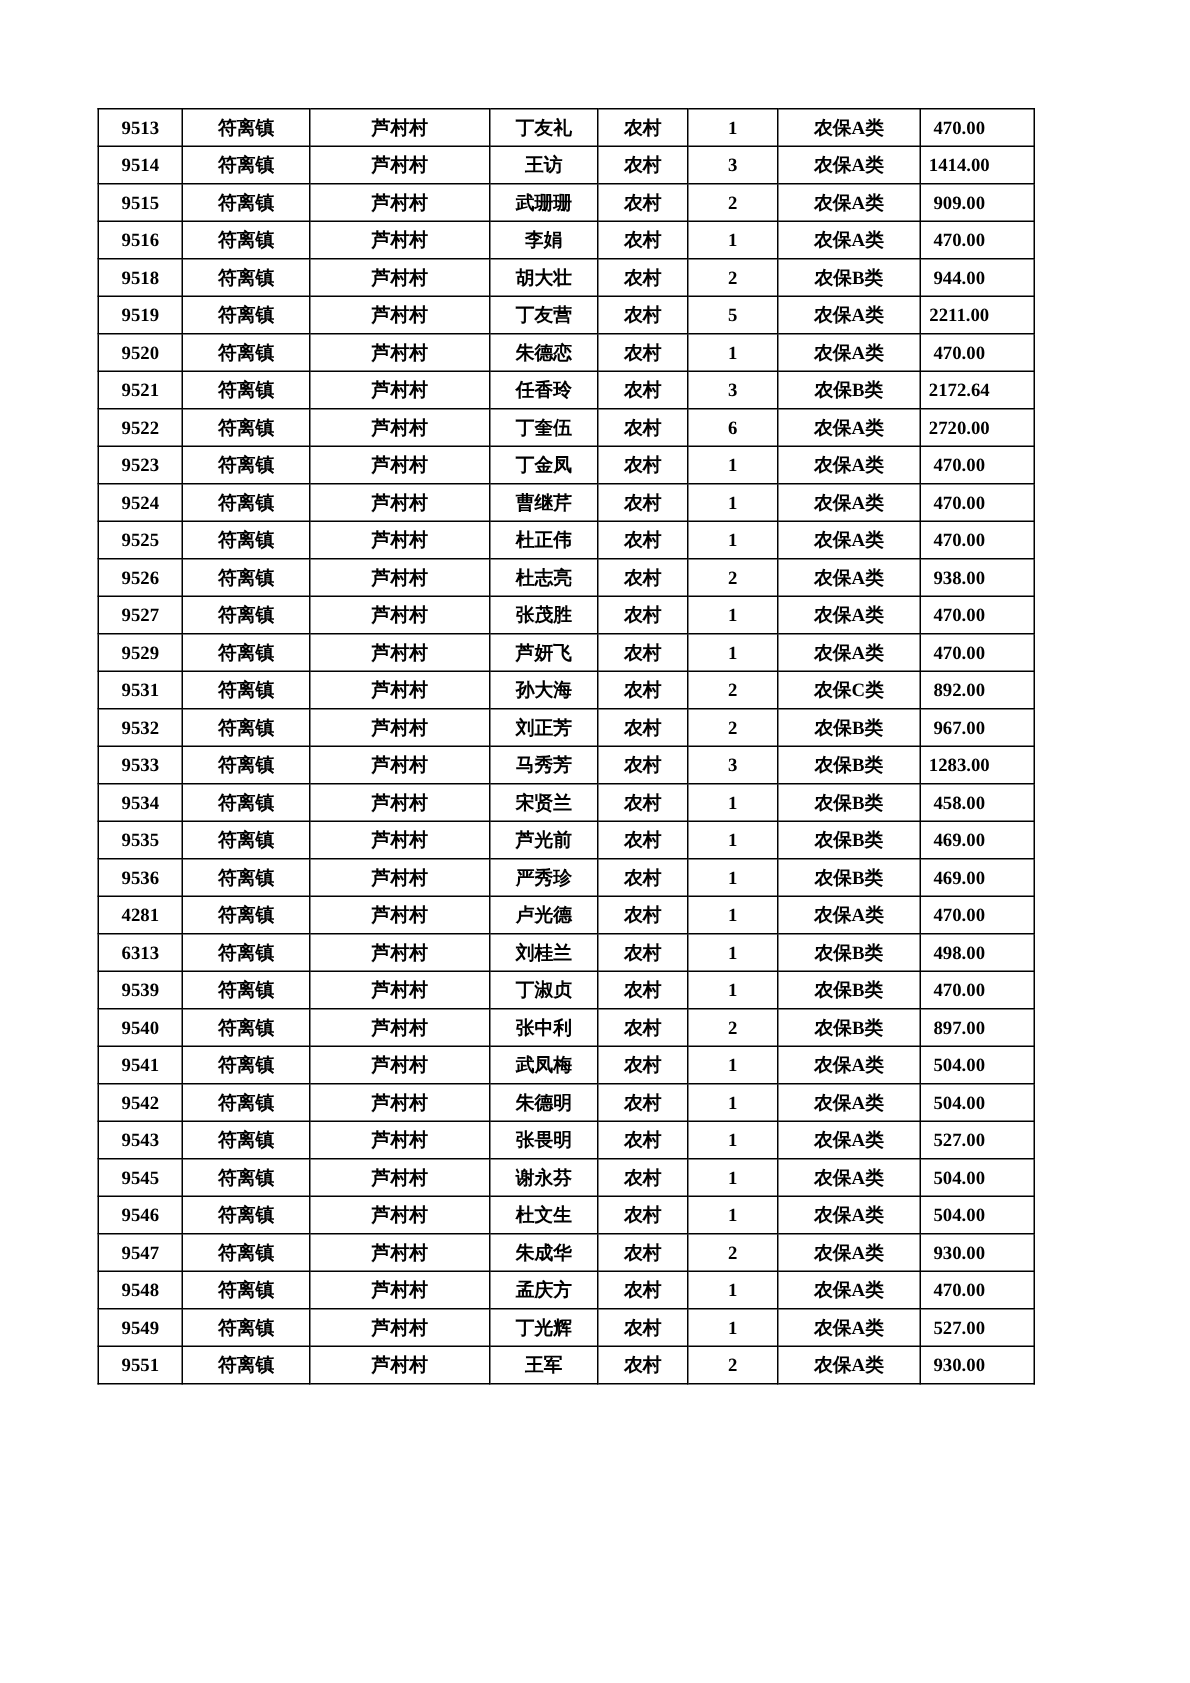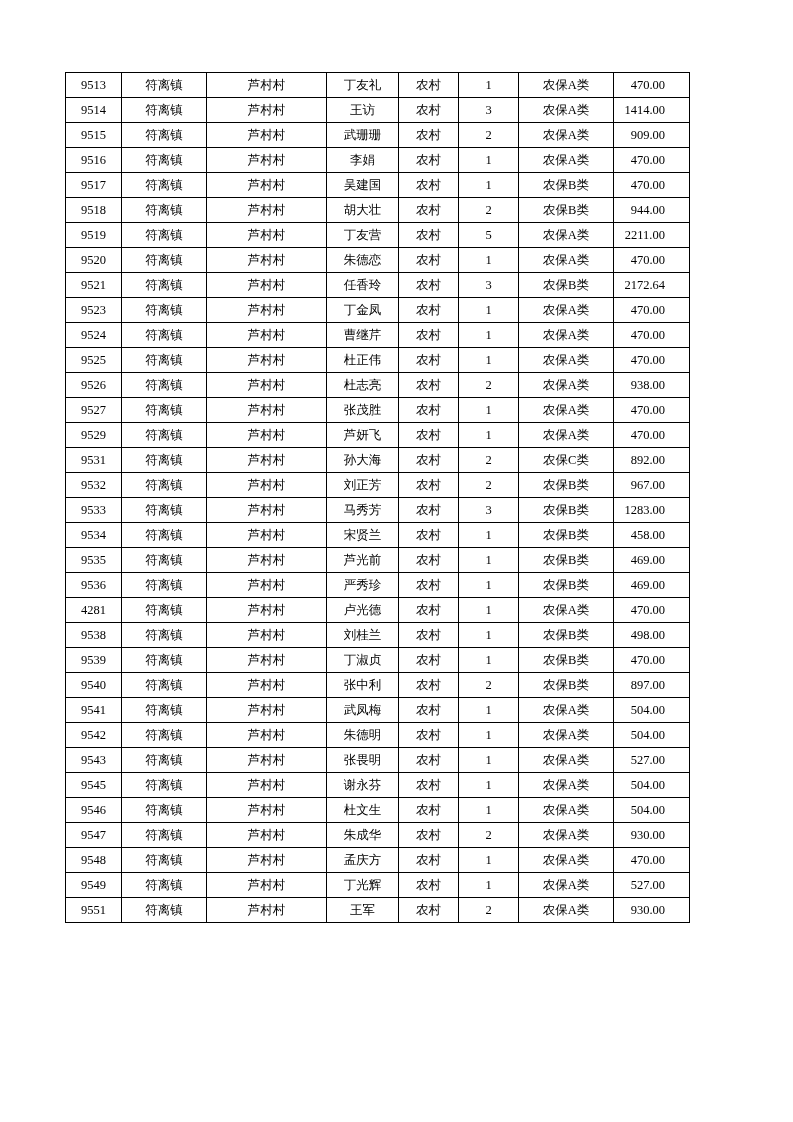--- a/index.html
+++ b/index.html
@@ -11,41 +11,41 @@
     height: 1122px;
     background: #ffffff;
     font-family: "Liberation Serif", "DejaVu Serif", serif;
   }
   .page {
     position: relative;
     width: 793px;
     height: 1122px;
     background: #ffffff;
     overflow: hidden;
+    font-weight: bold;
   }
   table.grid {
     position: absolute;
     left: 65px;
     top: 72px;
     border-collapse: collapse;
     table-layout: fixed;
   }
   table.grid td {
     border: 1px solid #000000;
     height: 24px;
     font-size: 12.5px;
     line-height: 24px;
     color: #000000;
     text-align: center;
     padding: 0;
     overflow: hidden;
     white-space: nowrap;
   }
   table.grid td.col-amount {
-    text-align: right;
     padding-right: 24px;
   }
 </style>
 </head>
 <body>
 
 <div class="page">
   <table class="grid">
     <colgroup>
       <col style="width:56px">
@@ -92,30 +92,20 @@
           <td>9516</td>
           <td>符离镇</td>
           <td>芦村村</td>
           <td>李娟</td>
           <td>农村</td>
           <td>1</td>
           <td>农保A类</td>
           <td class="col-amount">470.00</td>
         </tr>
         <tr>
-          <td>9517</td>
-          <td>符离镇</td>
-          <td>芦村村</td>
-          <td>吴建国</td>
-          <td>农村</td>
-          <td>1</td>
-          <td>农保B类</td>
-          <td class="col-amount">470.00</td>
-        </tr>
-        <tr>
           <td>9518</td>
           <td>符离镇</td>
           <td>芦村村</td>
           <td>胡大壮</td>
           <td>农村</td>
           <td>2</td>
           <td>农保B类</td>
           <td class="col-amount">944.00</td>
         </tr>
         <tr>
@@ -140,20 +130,30 @@
         </tr>
         <tr>
           <td>9521</td>
           <td>符离镇</td>
           <td>芦村村</td>
           <td>任香玲</td>
           <td>农村</td>
           <td>3</td>
           <td>农保B类</td>
           <td class="col-amount">2172.64</td>
+        </tr>
+        <tr>
+          <td>9522</td>
+          <td>符离镇</td>
+          <td>芦村村</td>
+          <td>丁奎伍</td>
+          <td>农村</td>
+          <td>6</td>
+          <td>农保A类</td>
+          <td class="col-amount">2720.00</td>
         </tr>
         <tr>
           <td>9523</td>
           <td>符离镇</td>
           <td>芦村村</td>
           <td>丁金凤</td>
           <td>农村</td>
           <td>1</td>
           <td>农保A类</td>
           <td class="col-amount">470.00</td>
@@ -272,21 +272,21 @@
           <td>4281</td>
           <td>符离镇</td>
           <td>芦村村</td>
           <td>卢光德</td>
           <td>农村</td>
           <td>1</td>
           <td>农保A类</td>
           <td class="col-amount">470.00</td>
         </tr>
         <tr>
-          <td>9538</td>
+          <td>6313</td>
           <td>符离镇</td>
           <td>芦村村</td>
           <td>刘桂兰</td>
           <td>农村</td>
           <td>1</td>
           <td>农保B类</td>
           <td class="col-amount">498.00</td>
         </tr>
         <tr>
           <td>9539</td>

